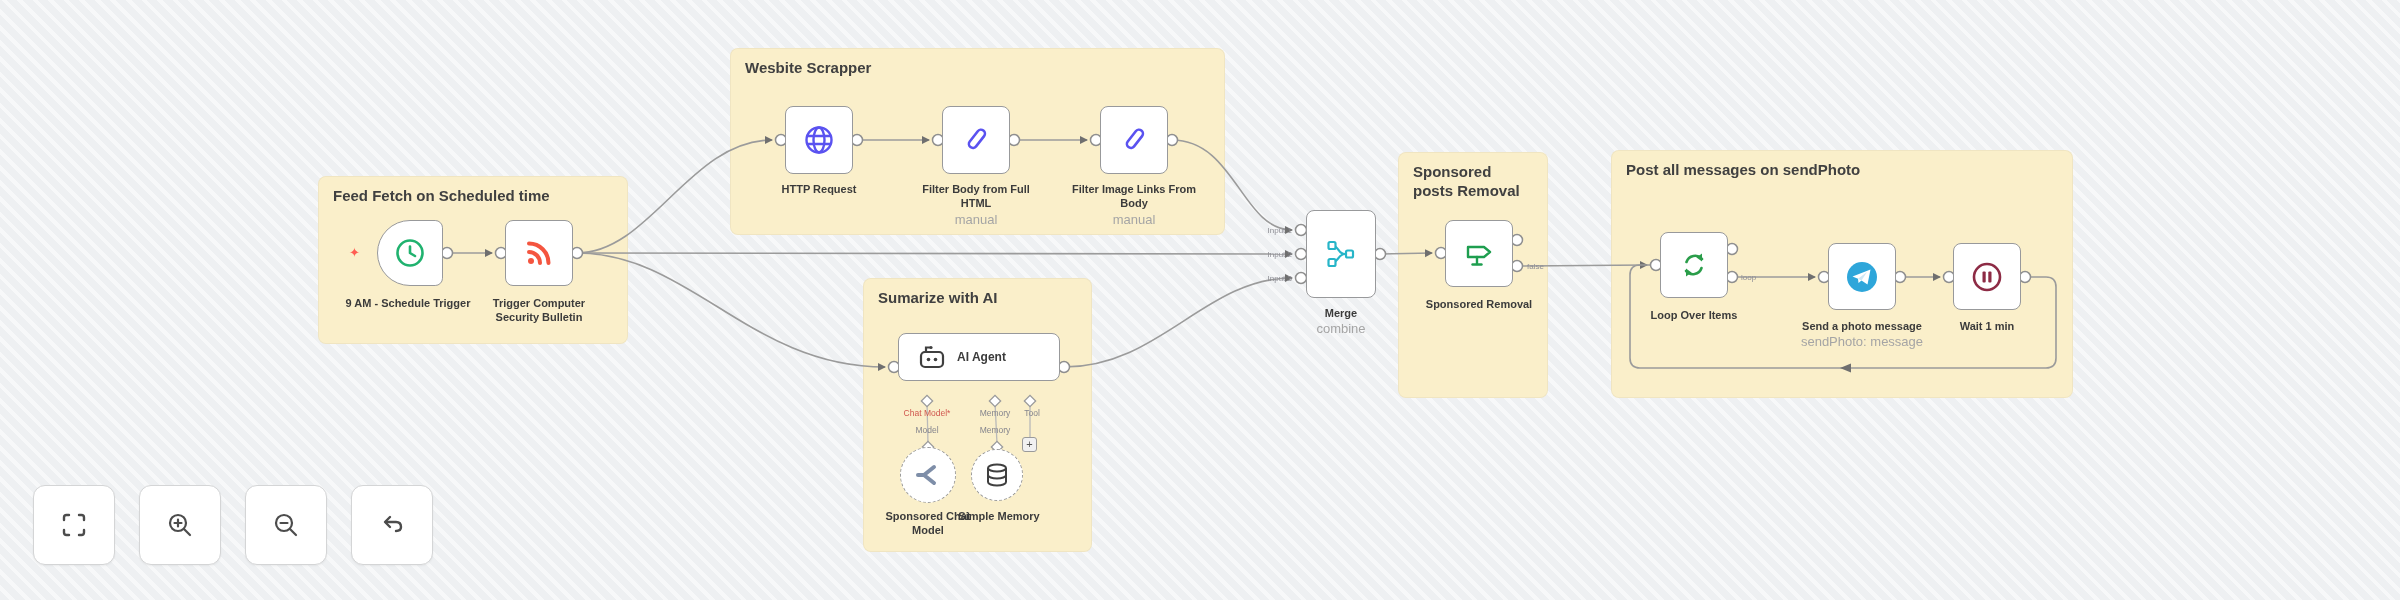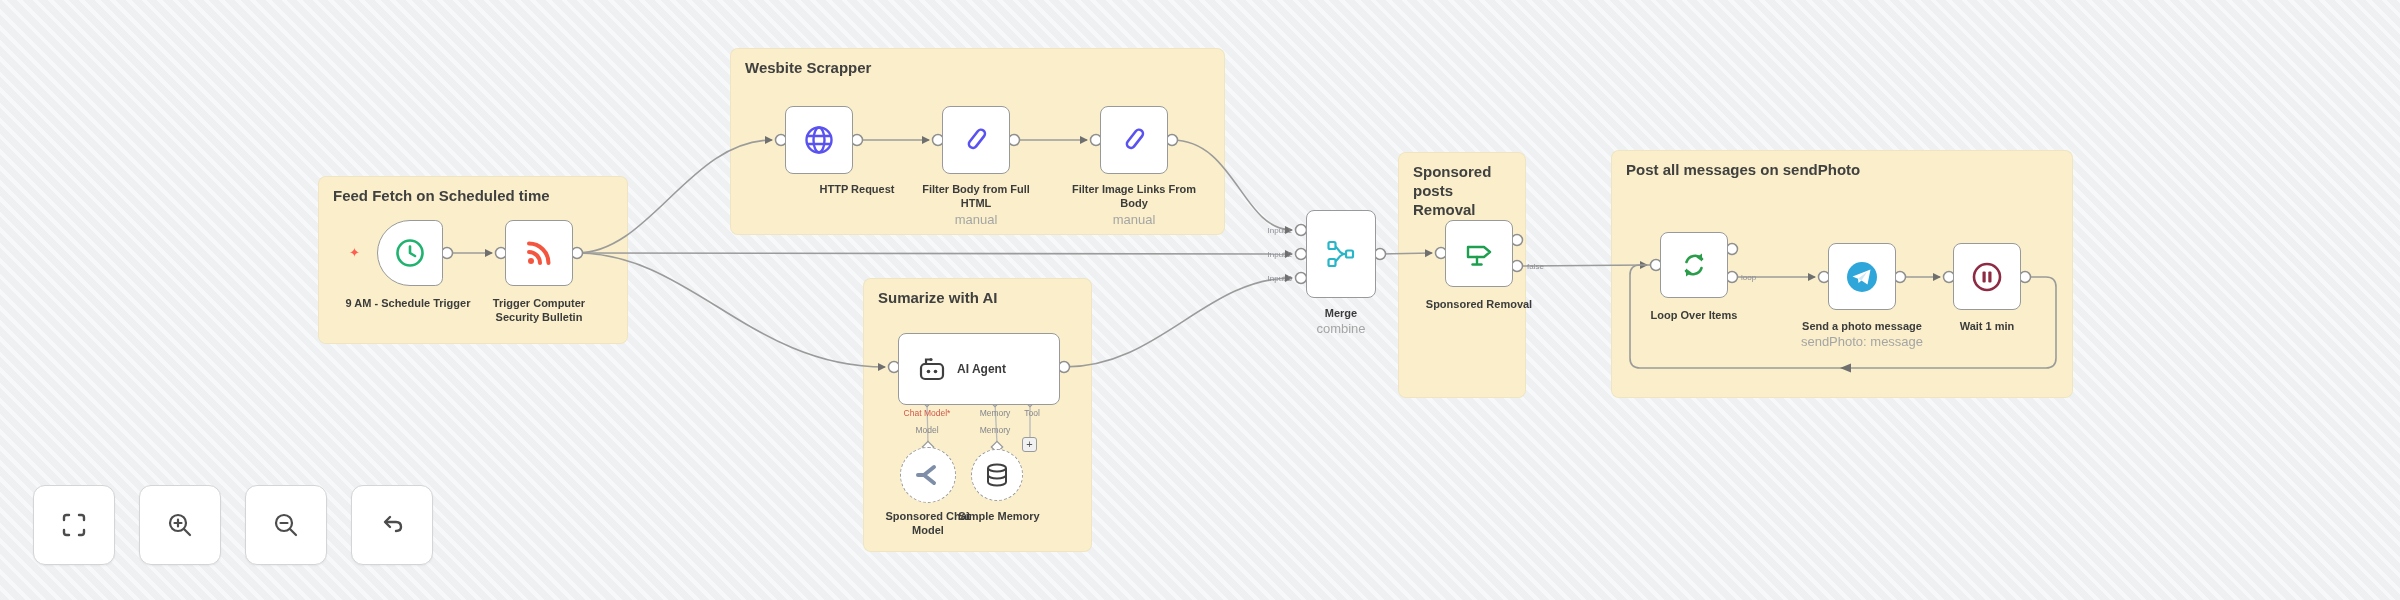--- a/index.html
+++ b/index.html
@@ -60,21 +60,21 @@
 
   <div class="sticky" style="left:730px;top:48px;width:495px;height:187px">
     <h2>Wesbite Scrapper</h2>
   </div>
   <div class="sticky" style="left:318px;top:176px;width:310px;height:168px">
     <h2>Feed Fetch on Scheduled time</h2>
   </div>
   <div class="sticky" style="left:863px;top:278px;width:229px;height:274px">
     <h2>Sumarize with AI</h2>
   </div>
-  <div class="sticky" style="left:1398px;top:152px;width:128px;height:246px">
+  <div class="sticky" style="left:1398px;top:152px;width:150px;height:246px">
     <h2>Sponsored posts Removal</h2>
   </div>
   <div class="sticky" style="left:1611px;top:150px;width:462px;height:248px">
     <h2>Post all messages on sendPhoto</h2>
   </div>
 
   <svg id="wires" width="2400" height="600" viewBox="0 0 2400 600">
     <defs>
       <marker id="arr" markerWidth="9" markerHeight="9" refX="7" refY="4" orient="auto" markerUnits="userSpaceOnUse">
         <path d="M0,0 L8,4 L0,8 Z" fill="#6f6f6f"></path>
@@ -159,21 +159,21 @@
   </div>
   <div class="node-label" style="left:479px;top:296px;width:120px">Trigger Computer Security Bulletin</div>
 
   <div class="node" style="left:785px;top:106px;width:68px;height:68px">
     <svg width="32" height="32" viewBox="0 0 32 32">
       <circle cx="16" cy="16" r="12.5" fill="none" stroke="#5a52f0" stroke-width="2.4"></circle>
       <ellipse cx="16" cy="16" rx="5.5" ry="12.5" fill="none" stroke="#5a52f0" stroke-width="2.4"></ellipse>
       <path d="M4.5 12 H27.5 M4.5 20 H27.5" fill="none" stroke="#5a52f0" stroke-width="2.4"></path>
     </svg>
   </div>
-  <div class="node-label" style="left:787px;top:182px;width:140px">HTTP Request</div>
+  <div class="node-label" style="left:749px;top:182px;width:140px">HTTP Request</div>
 
   <div class="node" style="left:942px;top:106px;width:68px;height:68px">
     <svg width="30" height="30" viewBox="0 0 30 30">
       <rect x="11" y="3" width="8" height="21" rx="4" fill="none" stroke="#5a52f0" stroke-width="2.6" transform="rotate(38 15 15)"></rect>
     </svg>
   </div>
   <div class="node-label" style="left:916px;top:182px;width:120px">
     <div>Filter Body from Full HTML</div>
     <div class="node-sub">manual</div>
   </div>
@@ -181,21 +181,21 @@
   <div class="node" style="left:1100px;top:106px;width:68px;height:68px">
     <svg width="30" height="30" viewBox="0 0 30 30">
       <rect x="11" y="3" width="8" height="21" rx="4" fill="none" stroke="#5a52f0" stroke-width="2.6" transform="rotate(38 15 15)"></rect>
     </svg>
   </div>
   <div class="node-label" style="left:1069px;top:182px;width:130px">
     <div>Filter Image Links From Body</div>
     <div class="node-sub">manual</div>
   </div>
 
-  <div class="node" style="left:898px;top:333px;width:162px;height:72px;justify-content:flex-start;padding-left:18px">
+  <div class="node" style="left:898px;top:333px;width:162px;height:48px;justify-content:flex-start;padding-left:18px">
     <svg width="30" height="30" viewBox="0 0 30 30">
       <rect x="4" y="10" width="22" height="15" rx="4" fill="none" stroke="#3f3f3f" stroke-width="2.2"></rect>
       <circle cx="11.5" cy="17.5" r="1.8" fill="#3f3f3f"></circle>
       <circle cx="18.5" cy="17.5" r="1.8" fill="#3f3f3f"></circle>
       <path d="M9 10 L9 5.5 L13 5.5" fill="none" stroke="#3f3f3f" stroke-width="2.2" stroke-linecap="round"></path>
       <circle cx="14" cy="5.5" r="1.6" fill="#3f3f3f"></circle>
     </svg>
     <span class="agent-title">AI Agent</span>
   </div>
   <div class="agent-port-label" style="left:927px;top:408px"><span class="req">Chat Model*</span></div>

